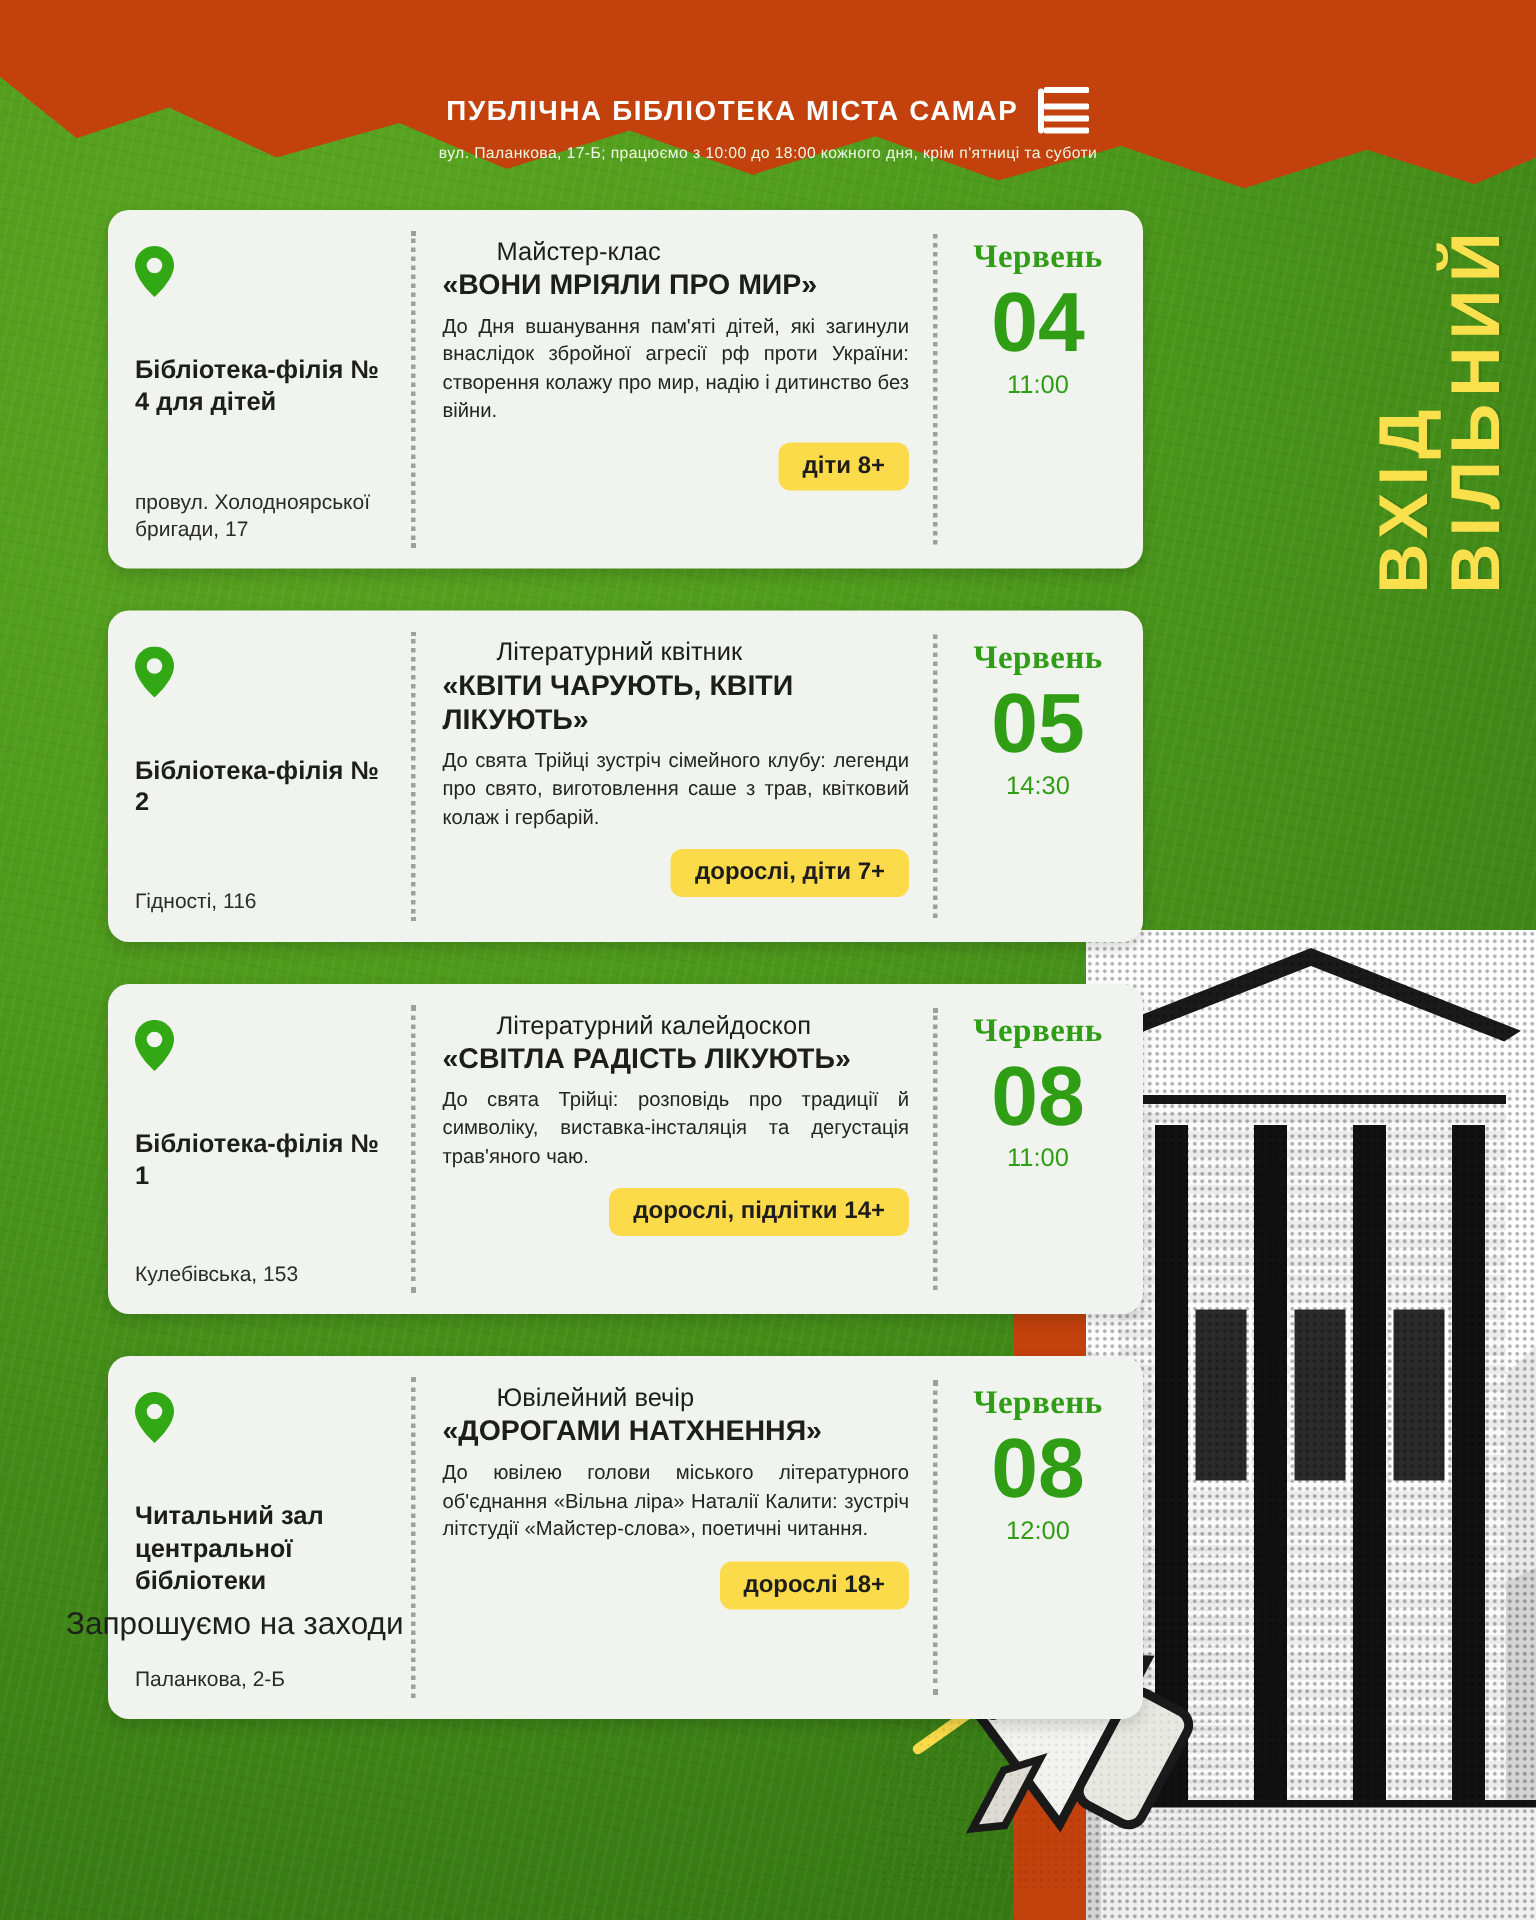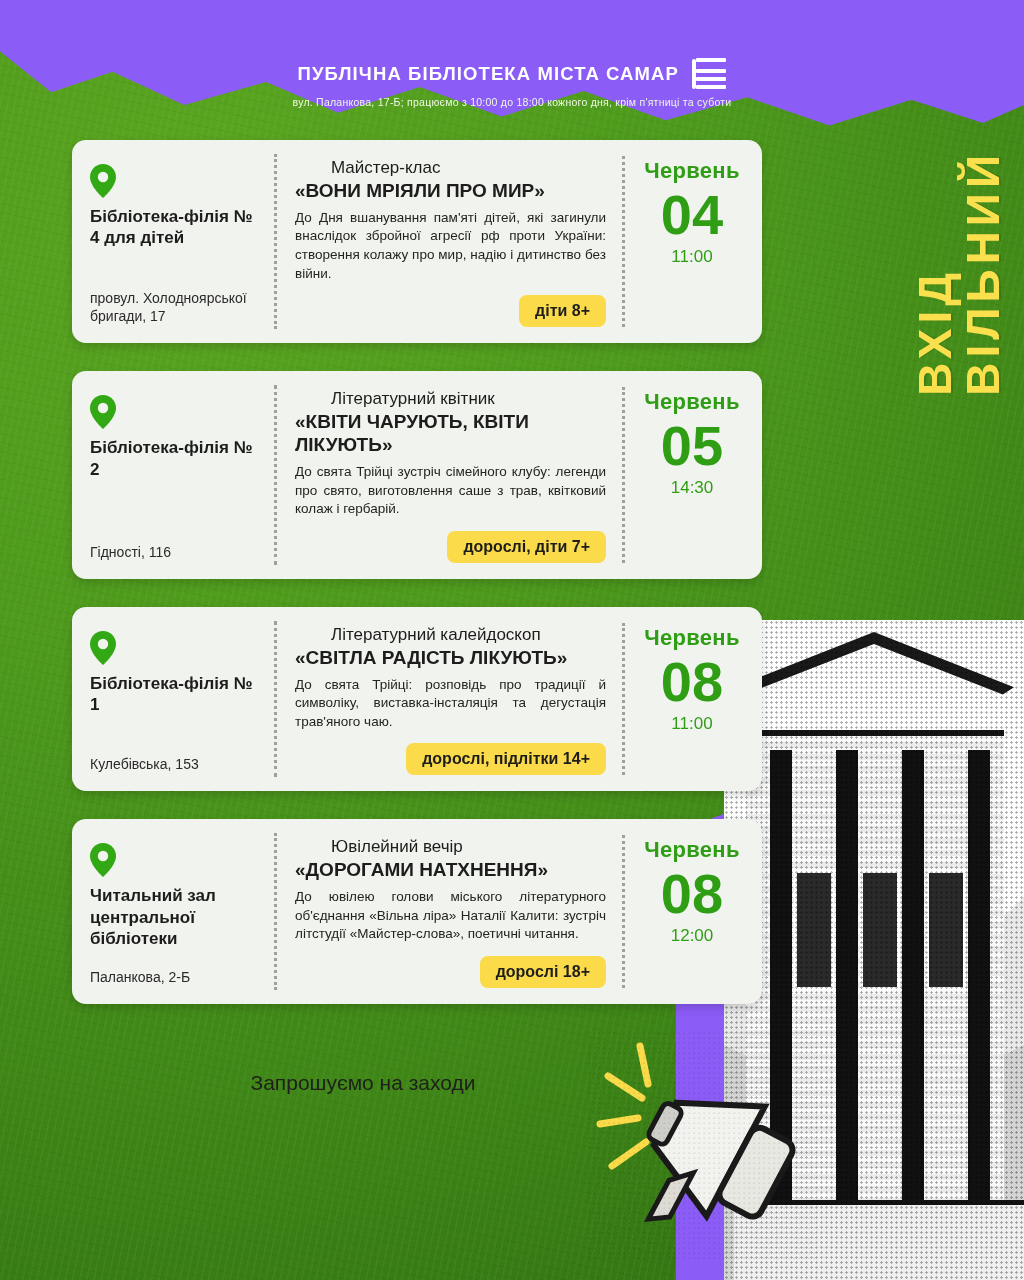--- a/index.html
+++ b/index.html
@@ -9,21 +9,21 @@
     height: 1280px;
     font-family: "Liberation Sans", sans-serif;
     background: #f2f2ee;
     position: relative;
     overflow: hidden;
   }
 
   .poster {
     position: absolute;
     inset: 0;
-    background: #8b5cf6;
+    background: #c2410c;
   }
 
   
   .green-bg {
     position: absolute;
     left: 0; top: 0;
     width: 1024px;
     height: 1280px;
     background:
       radial-gradient(circle at 20% 15%, #5aa520 0%, #4d9a1c 35%, #3d8416 70%, #2f6e10 100%);
@@ -186,20 +186,21 @@
     position: relative;
   }
   .card-place {
     width: 205px;
     flex: 0 0 205px;
     padding: 24px 18px 18px 18px;
     display: flex;
     flex-direction: column;
     align-items: flex-start;
     position: relative;
+    gap: 30px;
   }
   .card-place::after {
     content: "";
     position: absolute;
     right: 0; top: 14px; bottom: 14px;
     border-right: 3px dotted #9aa39a;
   }
   .pin {
     width: 26px; height: 34px;
     margin-bottom: 8px;
@@ -263,21 +264,21 @@
     text-align: center;
     position: relative;
   }
   .card-date::before {
     content: "";
     position: absolute;
     left: 0; top: 16px; bottom: 16px;
     border-left: 3px dotted #9aa39a;
   }
   .month {
-    font-family: Liberation Sans, sans-serif;
+    font-family: Liberation Serif, serif;
     font-weight: bold;
     font-size: 22px;
     color: #2f9e15;
     letter-spacing: .3px;
   }
   .day {
     font-size: 56px;
     font-weight: bold;
     color: #2f9e15;
     line-height: 1.05;
@@ -287,21 +288,20 @@
     font-size: 17px;
     color: #2f9e15;
     font-weight: 500;
   }
 
   
   .footer {
     position: absolute;
     left: 0; right: 12px;
     top: 1068px;
-    text-align: center;
     z-index: 6;
     margin-left: 44px;
   }
   .footer-line {
     font-size: 21px;
     color: #1f1f1c;
     line-height: 1.45;
   }
   .footer-line b { font-weight: bold; }
   .footer-left { padding-right: 330px; }

